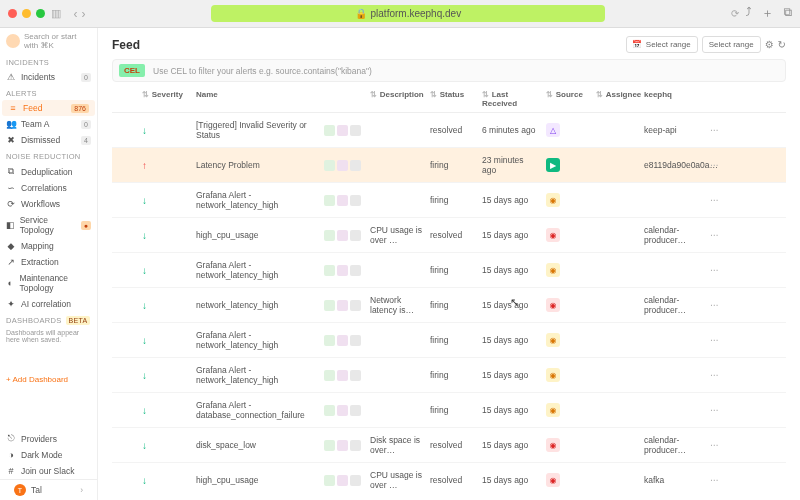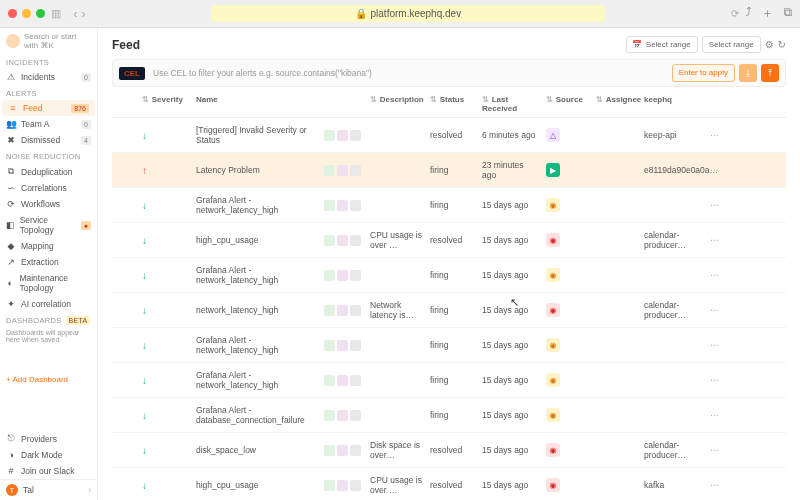--- a/index.html
+++ b/index.html
@@ -5,47 +5,47 @@
 * { margin: 0; padding: 0; box-sizing: border-box; font-family: -apple-system, BlinkMacSystemFont, "Segoe UI", sans-serif; }
 body { background: #f5f5f5; font-size: 10px; color: #333; overflow: hidden; }
 .browser-chrome { background: #f0f0f0; height: 28px; display: flex; align-items: center; padding: 0 8px; border-bottom: 1px solid #ddd; gap: 6px; }
 .dots { display: flex; gap: 5px; }
 .dot { width: 9px; height: 9px; border-radius: 50%; }
 .dot.r { background: #ff5f57; }
 .dot.y { background: #febc2e; }
 .dot.g { background: #28c840; }
 .nav-btns { display: flex; gap: 4px; margin-left: 6px; color: #aaa; }
 .nav-btns span { cursor: pointer; font-size: 12px; }
-.url-bar { flex: 1; text-align: center; font-size: 10px; color: #555; background: #fef9c3; border-radius: 4px; padding: 3px; margin: 0 120px; }
+.url-bar { flex: 1; text-align: center; font-size: 10px; color: #555; background: #bef264; border-radius: 4px; padding: 3px; margin: 0 120px; }
 .chrome-right { display: flex; gap: 10px; color: #888; font-size: 12px; }
 .main { display: flex; height: calc(500px - 28px); }
 .sidebar { width: 98px; background: #fff; border-right: 1px solid #eee; display: flex; flex-direction: column; font-size: 8.5px; color: #555; }
 .sb-top { display: flex; align-items: center; padding: 4px 6px; gap: 4px; }
 .sb-avatar { width: 14px; height: 14px; border-radius: 50%; background: #ffd9b3; }
 .sb-search { flex: 1; color: #999; font-size: 8px; }
 .sb-section { padding: 4px 6px 2px; color: #999; font-size: 7.5px; text-transform: uppercase; letter-spacing: 0.3px; }
 .sb-item { display: flex; align-items: center; padding: 3px 6px; gap: 5px; cursor: pointer; font-size: 8.5px; }
 .sb-item.active { background: #fef3e9; color: #f97316; border-radius: 3px; margin: 0 2px; }
 .sb-item .ico { width: 10px; text-align: center; font-size: 9px; }
 .sb-badge { margin-left: auto; font-size: 7px; background: #eee; padding: 1px 3px; border-radius: 2px; color: #888; }
 .sb-badge.or { background: #fed7aa; color: #c2410c; }
 .sb-badge.beta { background: #fef3c7; color: #92400e; }
 .sb-note { font-size: 7px; color: #999; padding: 2px 6px; }
 .sb-add { color: #f97316; font-size: 8px; padding: 2px 6px; cursor: pointer; margin-top: 28px; }
 .sb-bottom { margin-top: auto; }
-.sb-user { display: flex; align-items: center; padding: 4px 6px; gap: 5px; border-top: 1px solid #eee; }
+.sb-user { display: flex; align-items: center; padding: 4px 14px; gap: 5px; border-top: 1px solid #eee; }
 .sb-user-av { width: 12px; height: 12px; border-radius: 50%; background: #f97316; color: #fff; font-size: 7px; display: flex; align-items: center; justify-content: center; }
 .content { flex: 1; background: #fff; padding: 8px 14px; overflow: hidden; position: relative; }
 .content-head { display: flex; align-items: center; margin-bottom: 6px; }
 .content-title { font-size: 12px; font-weight: 600; }
 .head-right { margin-left: auto; display: flex; gap: 4px; align-items: center; }
 .date-pill { border: 1px solid #ddd; border-radius: 3px; padding: 3px 6px; font-size: 8px; display: flex; gap: 3px; color: #666; }
 .gear { color: #888; font-size: 10px; }
 .filter-bar { display: flex; align-items: center; gap: 8px; background: #fafafa; border: 1px solid #eee; border-radius: 4px; padding: 4px 6px; margin-bottom: 4px; }
-.cel-tag { background: #0f172a; color: #c2410c; font-size: 8px; padding: 2px 5px; border-radius: 2px; font-weight: 600; }
+.cel-tag { background: #86efac; color: #c2410c; font-size: 8px; padding: 2px 5px; border-radius: 2px; font-weight: 600; }
 .filter-hint { color: #999; font-size: 8.5px; }
 .filter-right { margin-left: auto; display: flex; gap: 4px; }
 .apply-btn { color: #f97316; border: 1px solid #fdba74; background: #fff7ed; border-radius: 3px; padding: 3px 6px; font-size: 8px; cursor: pointer; }
 .icon-btn { width: 18px; height: 18px; border-radius: 3px; display: flex; align-items: center; justify-content: center; font-size: 9px; color: #fff; }
 .icon-btn.lt { background: #fdba74; }
 .icon-btn.dk { background: #f97316; }
 .table-head { display: flex; padding: 4px 0; border-bottom: 1px solid #eee; font-size: 8px; color: #666; font-weight: 600; }
 .table-head > div, .row > div { padding: 0 4px; }
 .c-chk { width: 26px; }
 .c-sev { width: 54px; }
@@ -197,25 +197,20 @@
             <span>Select range</span>
           </div>
         <span class="gear">⚙</span>
         <span class="gear">↻</span>
       </div>
     </div>
 
     <div class="filter-bar">
       <span class="cel-tag">CEL</span>
       <span class="filter-hint">Use CEL to filter your alerts e.g. source.contains("kibana")</span>
-      <div class="filter-right">
-        <div class="apply-btn">Enter to apply</div>
-        <div class="icon-btn lt">⤓</div>
-        <div class="icon-btn dk">⤒</div>
-      </div>
     </div>
 
     <div class="table-head">
       <div class="c-chk"></div>
       <div class="c-sev"><span class="sort-ico">⇅</span><span>Severity</span></div>
       <div class="c-name">Name</div>
       <div class="c-ic"></div>
       <div class="c-desc"><span class="sort-ico">⇅</span><span>Description</span></div>
       <div class="c-stat"><span class="sort-ico">⇅</span><span>Status</span></div>
       <div class="c-last"><span class="sort-ico">⇅</span><span>Last Received</span></div>

